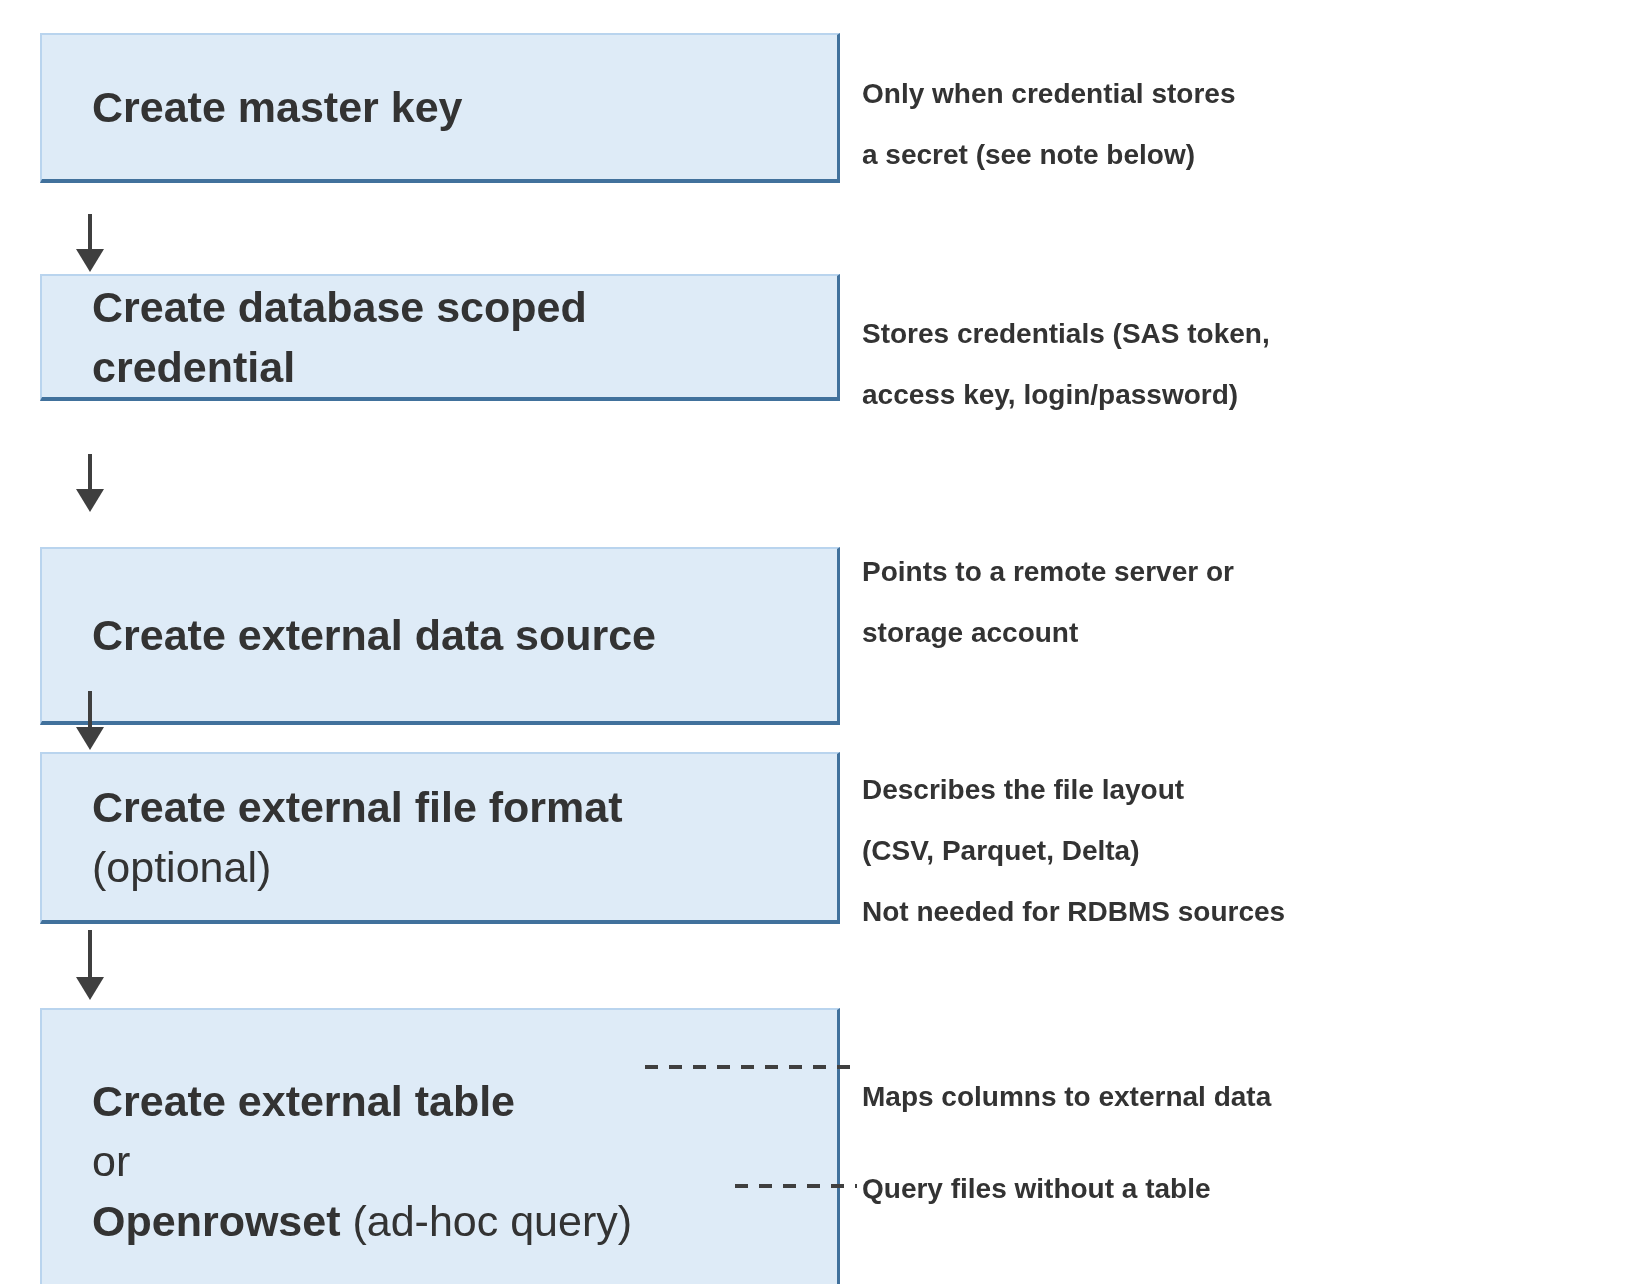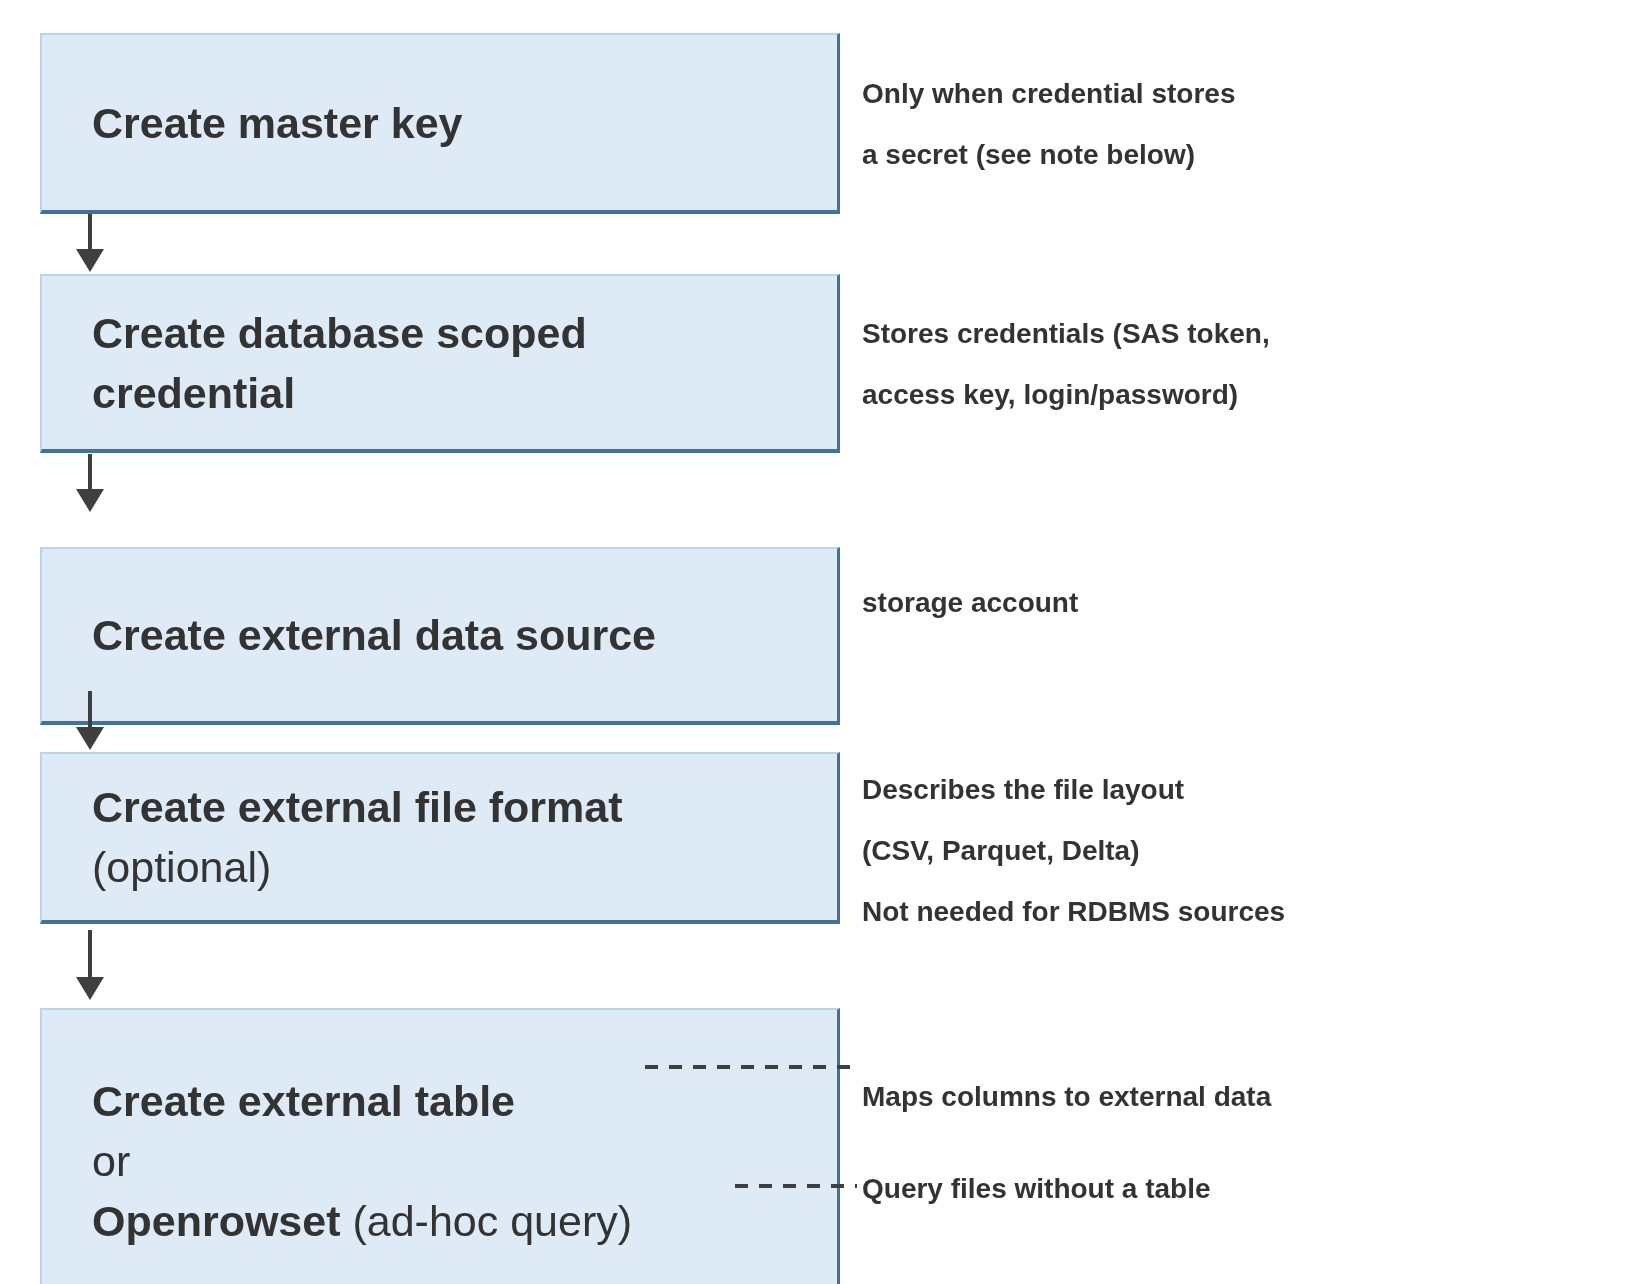--- a/index.html
+++ b/index.html
@@ -27,22 +27,22 @@
     border-left:2px solid var(--box-border-light);
     border-right:3px solid var(--box-border-strong);
     border-bottom:4px solid var(--box-border-strong);
     display:flex;flex-direction:column;justify-content:center;
     padding-left:50px;
     font-size:43px;line-height:60px;
   }
   .box .line{white-space:nowrap;}
   .b{font-weight:700;}
 
-  #box-1{top:33px;height:181px;}
-  #box-2{top:274px;height:179px;}
+  #box-1{top:33px;height:150px;}
+  #box-2{top:274px;height:127px;}
   #box-3{top:513px;height:178px;margin-top:34px;}
   #box-4{top:752px;height:172px;}
   #box-5{top:1008px;height:308px;}
 
   
   .arrow-stem{position:absolute;left:88px;width:4px;background:var(--arrow-color);}
   .arrow-head{
     position:absolute;left:76px;width:0;height:0;
     border-left:14px solid transparent;border-right:14px solid transparent;
     border-top:23px solid var(--arrow-color);
@@ -121,20 +121,21 @@
     <div>Only when credential stores</div>
     <div>a secret (see note below)</div>
   </div>
 
   <div class="note" id="note-2">
     <div>Stores credentials (SAS token,</div>
     <div>access key, login/password)</div>
   </div>
 
   <div class="note" id="note-3">
+    <div>Points to a remote server or</div>
     <div>storage account</div>
   </div>
 
   <div class="note" id="note-4">
     <div>Describes the file layout</div>
     <div>(CSV, Parquet, Delta)</div>
     <div>Not needed for RDBMS sources</div>
   </div>
 
   <div class="note" id="note-5">

